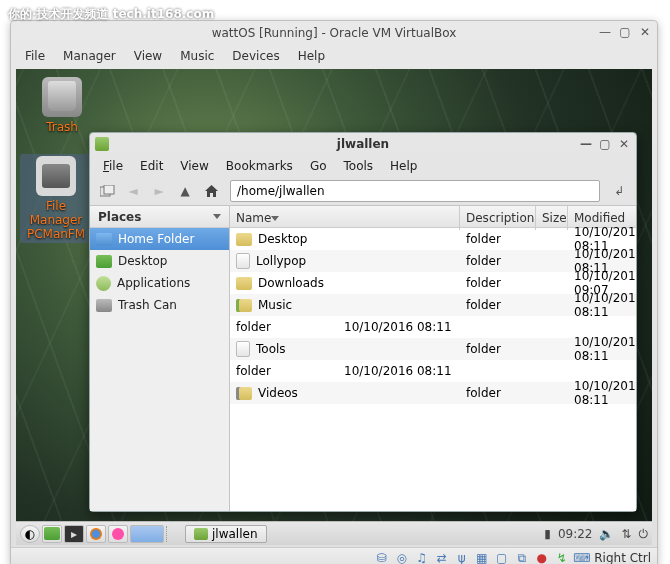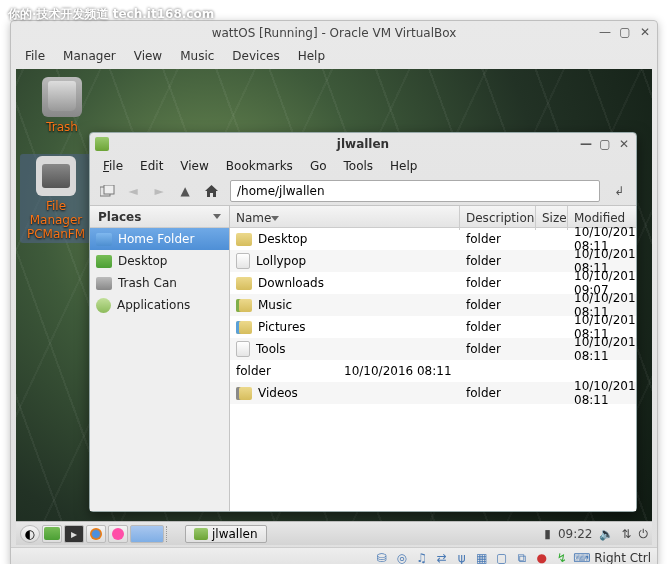--- a/index.html
+++ b/index.html
@@ -154,26 +154,26 @@
           <div id="places-list">
               <div class="place sel">
                 <span class="fic home"></span>
                 <span>Home Folder</span>
               </div>
               <div class="place">
                 <span class="fic desk"></span>
                 <span>Desktop</span>
               </div>
               <div class="place">
+                <span class="fic apps"></span>
+                <span>Applications</span>
+              </div>
+              <div class="place">
                 <span class="fic trashp"></span>
                 <span>Trash Can</span>
-              </div>
-              <div class="place">
-                <span class="fic apps"></span>
-                <span>Applications</span>
               </div>
             </div>
         </div>
         <div class="filelist">
           <div class="cols">
             <div class="col" style="width:230px">
                 <span>Name</span>
                 <span class="caret"></span>
               </div>
             <div class="col" style="width:76px">
@@ -241,24 +241,20 @@
                   <span>folder</span>
                 </div>
                 <div class="cell" style="width:32px">
                   <span></span>
                 </div>
                 <div class="cell" style="flex:1">
                   <span>10/10/2016 08:11</span>
                 </div>
               </div>
               <div class="row">
-                <div class="cell" style="width:230px">
-                  <span class="fic2 pic"></span>
-                  <span>Pictures</span>
-                </div>
                 <div class="cell" style="width:76px">
                   <span>folder</span>
                 </div>
                 <div class="cell" style="width:32px">
                   <span></span>
                 </div>
                 <div class="cell" style="flex:1">
                   <span>10/10/2016 08:11</span>
                 </div>
               </div>

